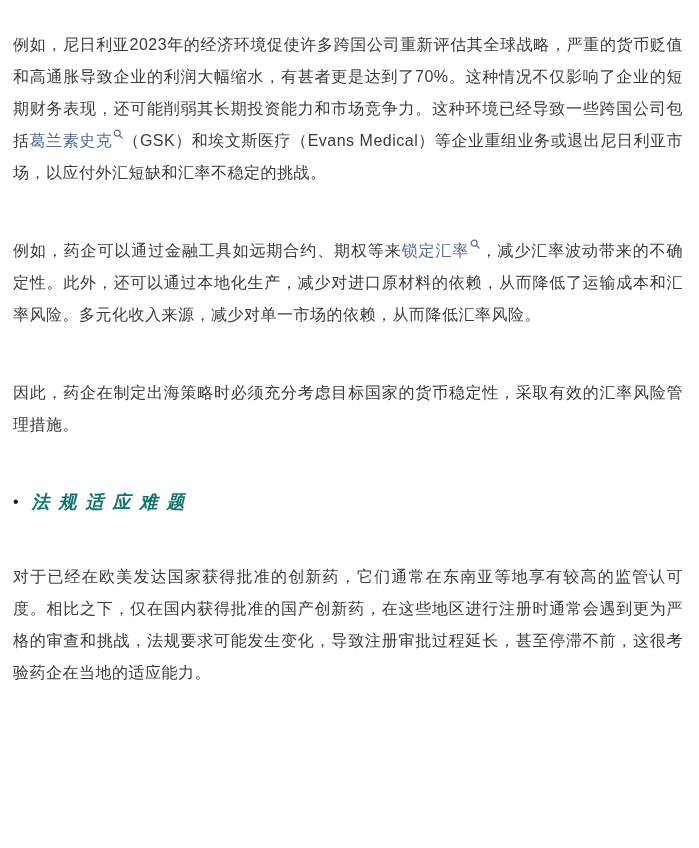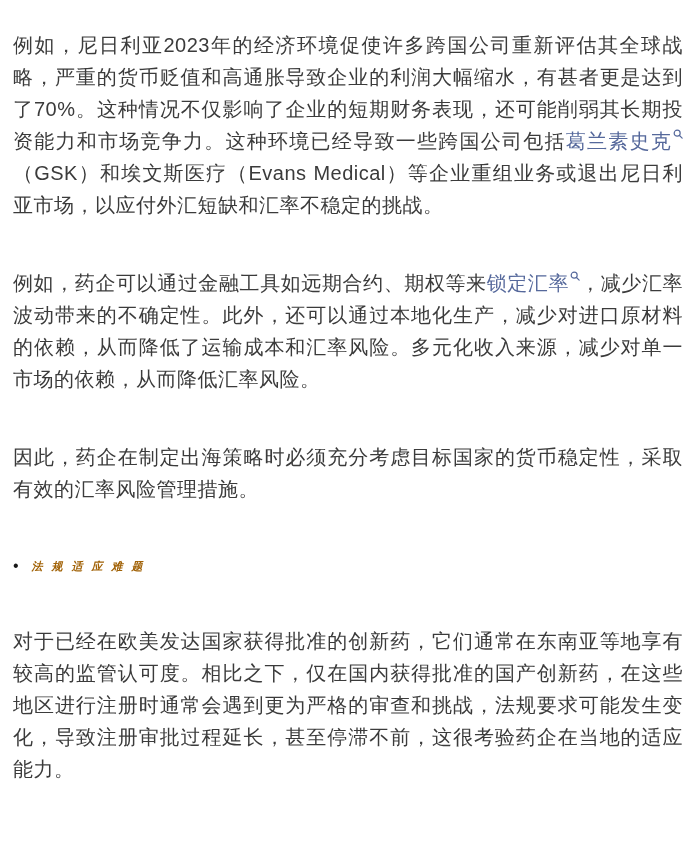--- a/index.html
+++ b/index.html
@@ -12,21 +12,21 @@
   }
   .doc {
     box-sizing: border-box;
     width: 699px;
     min-height: 848px;
     padding: 29px 16px 36px 13px;
     background: #ffffff;
   }
   .para {
     margin: 0 0 46px 0;
-    font-size: 20px;
+    font-size: 16px;
     line-height: 32px;
     letter-spacing: 0.5px;
     color: #3b3b3b;
     text-align: justify;
     text-justify: inter-ideograph;
   }
   .entity-link {
     color: #55689b;
     text-decoration: none;
     cursor: pointer;
@@ -49,26 +49,26 @@
     color: #181818;
   }
   .bullet-dot {
     flex: none;
     font-size: 16px;
     line-height: 30px;
     color: #181818;
     margin-right: 13px;
   }
   .bullet-text {
-    font-size: 11px;
+    font-size: 18px;
     line-height: 30px;
     font-weight: bold;
     font-style: italic;
     letter-spacing: 9px;
-    color: #a16207;
+    color: #0f766e;
   }
   .para:last-child { margin-bottom: 0; }
 </style>
 </head>
 <body>
 
 <div class="doc">
 
   <p class="para"><span>例如，尼日利亚2023年的经济环境促使许多跨国公司重新评估其全球战略，严重的货币贬值和高通胀导致企业的利润大幅缩水，有甚者更是达到了70%。这种情况不仅影响了企业的短期财务表现，还可能削弱其长期投资能力和市场竞争力。这种环境已经导致一些跨国公司包括</span><a class="entity-link"><span>葛兰素史克</span><sup class="search-sup"><svg width="10" height="10" viewBox="0 0 12 12">
             <circle cx="5" cy="5" r="3.6" fill="none" stroke="currentColor" stroke-width="1.4"></circle>

